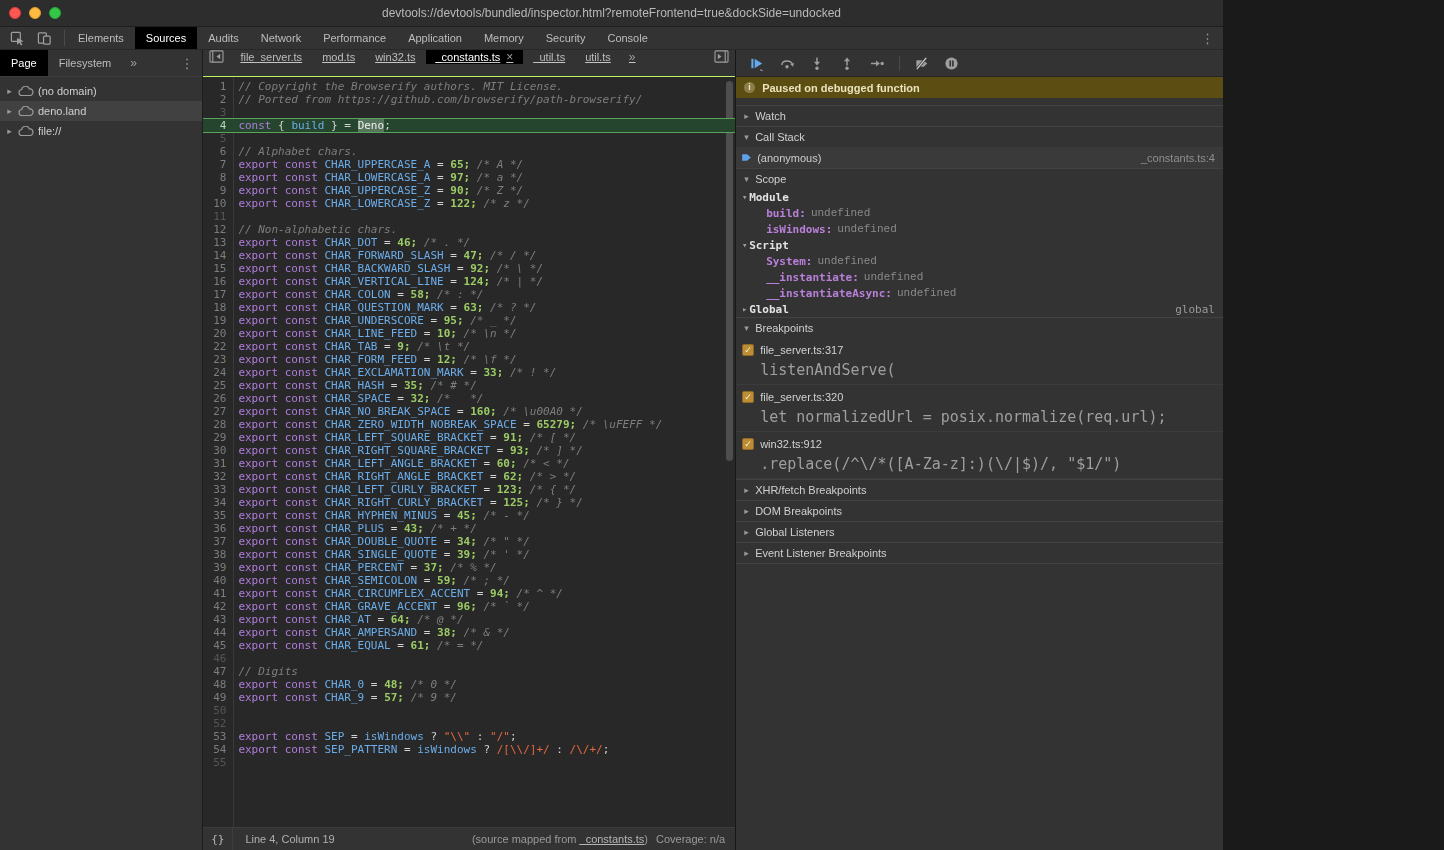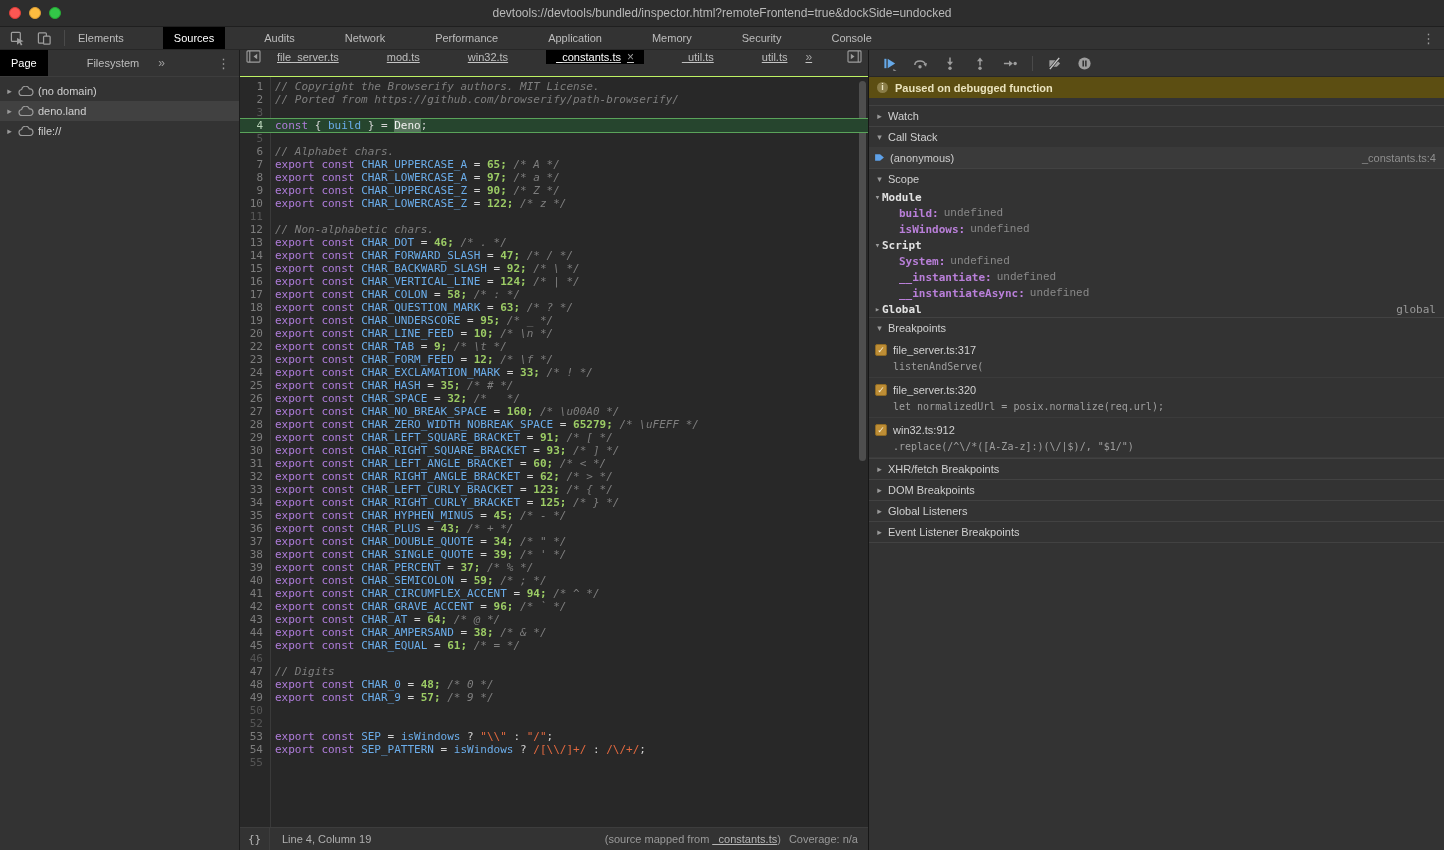--- a/index.html
+++ b/index.html
@@ -1,31 +1,31 @@
 <!DOCTYPE html>
 <html><head>
 <meta charset="utf-8">
 <style>
   html,body{margin:0;padding:0;background:#1a1a1a;}
   *{box-sizing:border-box;cursor:default;user-select:none;}
-  .window{width:1444px;height:850px;background:#e5e5e5;position:relative;overflow:hidden;
+  .window{width:1223px;height:850px;background:#e5e5e5;position:relative;overflow:hidden;
           font-family:"Liberation Sans",sans-serif;font-size:11px;color:#c5c5c5;}
   
   .titlebar{height:27px;background:#2d2d2d;border-bottom:1px solid #1f1f1f;position:relative;display:flex;align-items:center;}
   .lights{position:absolute;left:9px;top:7px;display:flex;gap:8px;}
   .light{width:12px;height:12px;border-radius:50%;}
   .light.red{background:#fc5753;border:1px solid #df3e38;}
   .light.yellow{background:#fdbc40;border:1px solid #de9f34;}
   .light.green{background:#33c748;border:1px solid #27aa35;}
   .title{width:100%;text-align:center;color:#b9b9b9;font-size:12px;}
   
   .toolbar{height:23px;background:#333;display:flex;align-items:stretch;border-bottom:1px solid #272727;}
   .tool-icons{display:flex;align-items:center;gap:12px;padding:0 10px;}
   .vsep{width:1px;background:#4a4a4a;margin:3px 2px;}
-  .tabs{display:flex;align-items:stretch;gap:28px;}
+  .tabs{display:flex;align-items:stretch;}
   .tab{padding:0 11px;display:flex;align-items:center;color:#bdbdbd;}
   .tab.active{background:#000;color:#fff;}
   .spacer{flex:1;}
   .kebab{color:#9e9e9e;font-size:13px;display:flex;align-items:center;padding:0 9px;}
   
   .content{display:flex;height:800px;align-items:stretch;}
   .left-pane{width:240px;background:#333;border-right:1px solid #1d1d1d;display:flex;flex-direction:column;}
   .pane-tabbar{height:27px;display:flex;align-items:stretch;border-bottom:1px solid #3d3d3d;background:#333;justify-content:space-between;}
   .chev{display:flex;align-items:center;padding:0 8px;color:#9e9e9e;font-size:12px;}
   .tree{padding-top:4px;}
@@ -78,21 +78,21 @@
   .scope-head{height:16px;display:flex;align-items:center;padding-left:4px;font-family:"DejaVu Sans Mono",monospace;font-size:11px;color:#e2e2e2;font-weight:bold;}
   .scope-head .tri{font-weight:normal;}
   .scope-right{margin-left:auto;padding-right:8px;color:#9a9a9a;font-weight:normal;}
   .scope-var{height:16px;display:flex;align-items:center;padding-left:30px;font-family:"DejaVu Sans Mono",monospace;font-size:11px;}
   .sv-name{color:#b97fd9;font-weight:bold;}
   .sv-val{color:#8a8a8a;margin-left:5px;font-family:Liberation Mono, monospace;}
   .bp-entry{padding:4px 8px 3px 6px;border-bottom:1px solid #3b3b3b;}
   .bp-top{display:flex;align-items:center;gap:6px;height:16px;}
   .bp-check{width:12px;height:12px;flex:none;background:#bd8d35;border:1px solid #8f6a24;border-radius:2px;color:#f7eed6;font-size:9px;line-height:10px;text-align:center;}
   .bp-loc{color:#d2d2d2;}
-  .bp-code{margin:3px 0 2px 18px;font-family:"DejaVu Sans Mono",monospace;font-size:10px;color:#9f9f9f;white-space:pre;overflow:hidden;text-overflow:ellipsis;}
+  .bp-code{margin:3px 0 2px 18px;font-family:"DejaVu Sans Mono",monospace;font-size:15px;color:#9f9f9f;white-space:pre;overflow:hidden;text-overflow:ellipsis;}
   svg{display:block;}
 </style>
 </head>
 <body>
 
 <div class="window">
 
   <div class="titlebar">
     <div class="lights">
       <div class="light red"></div>

